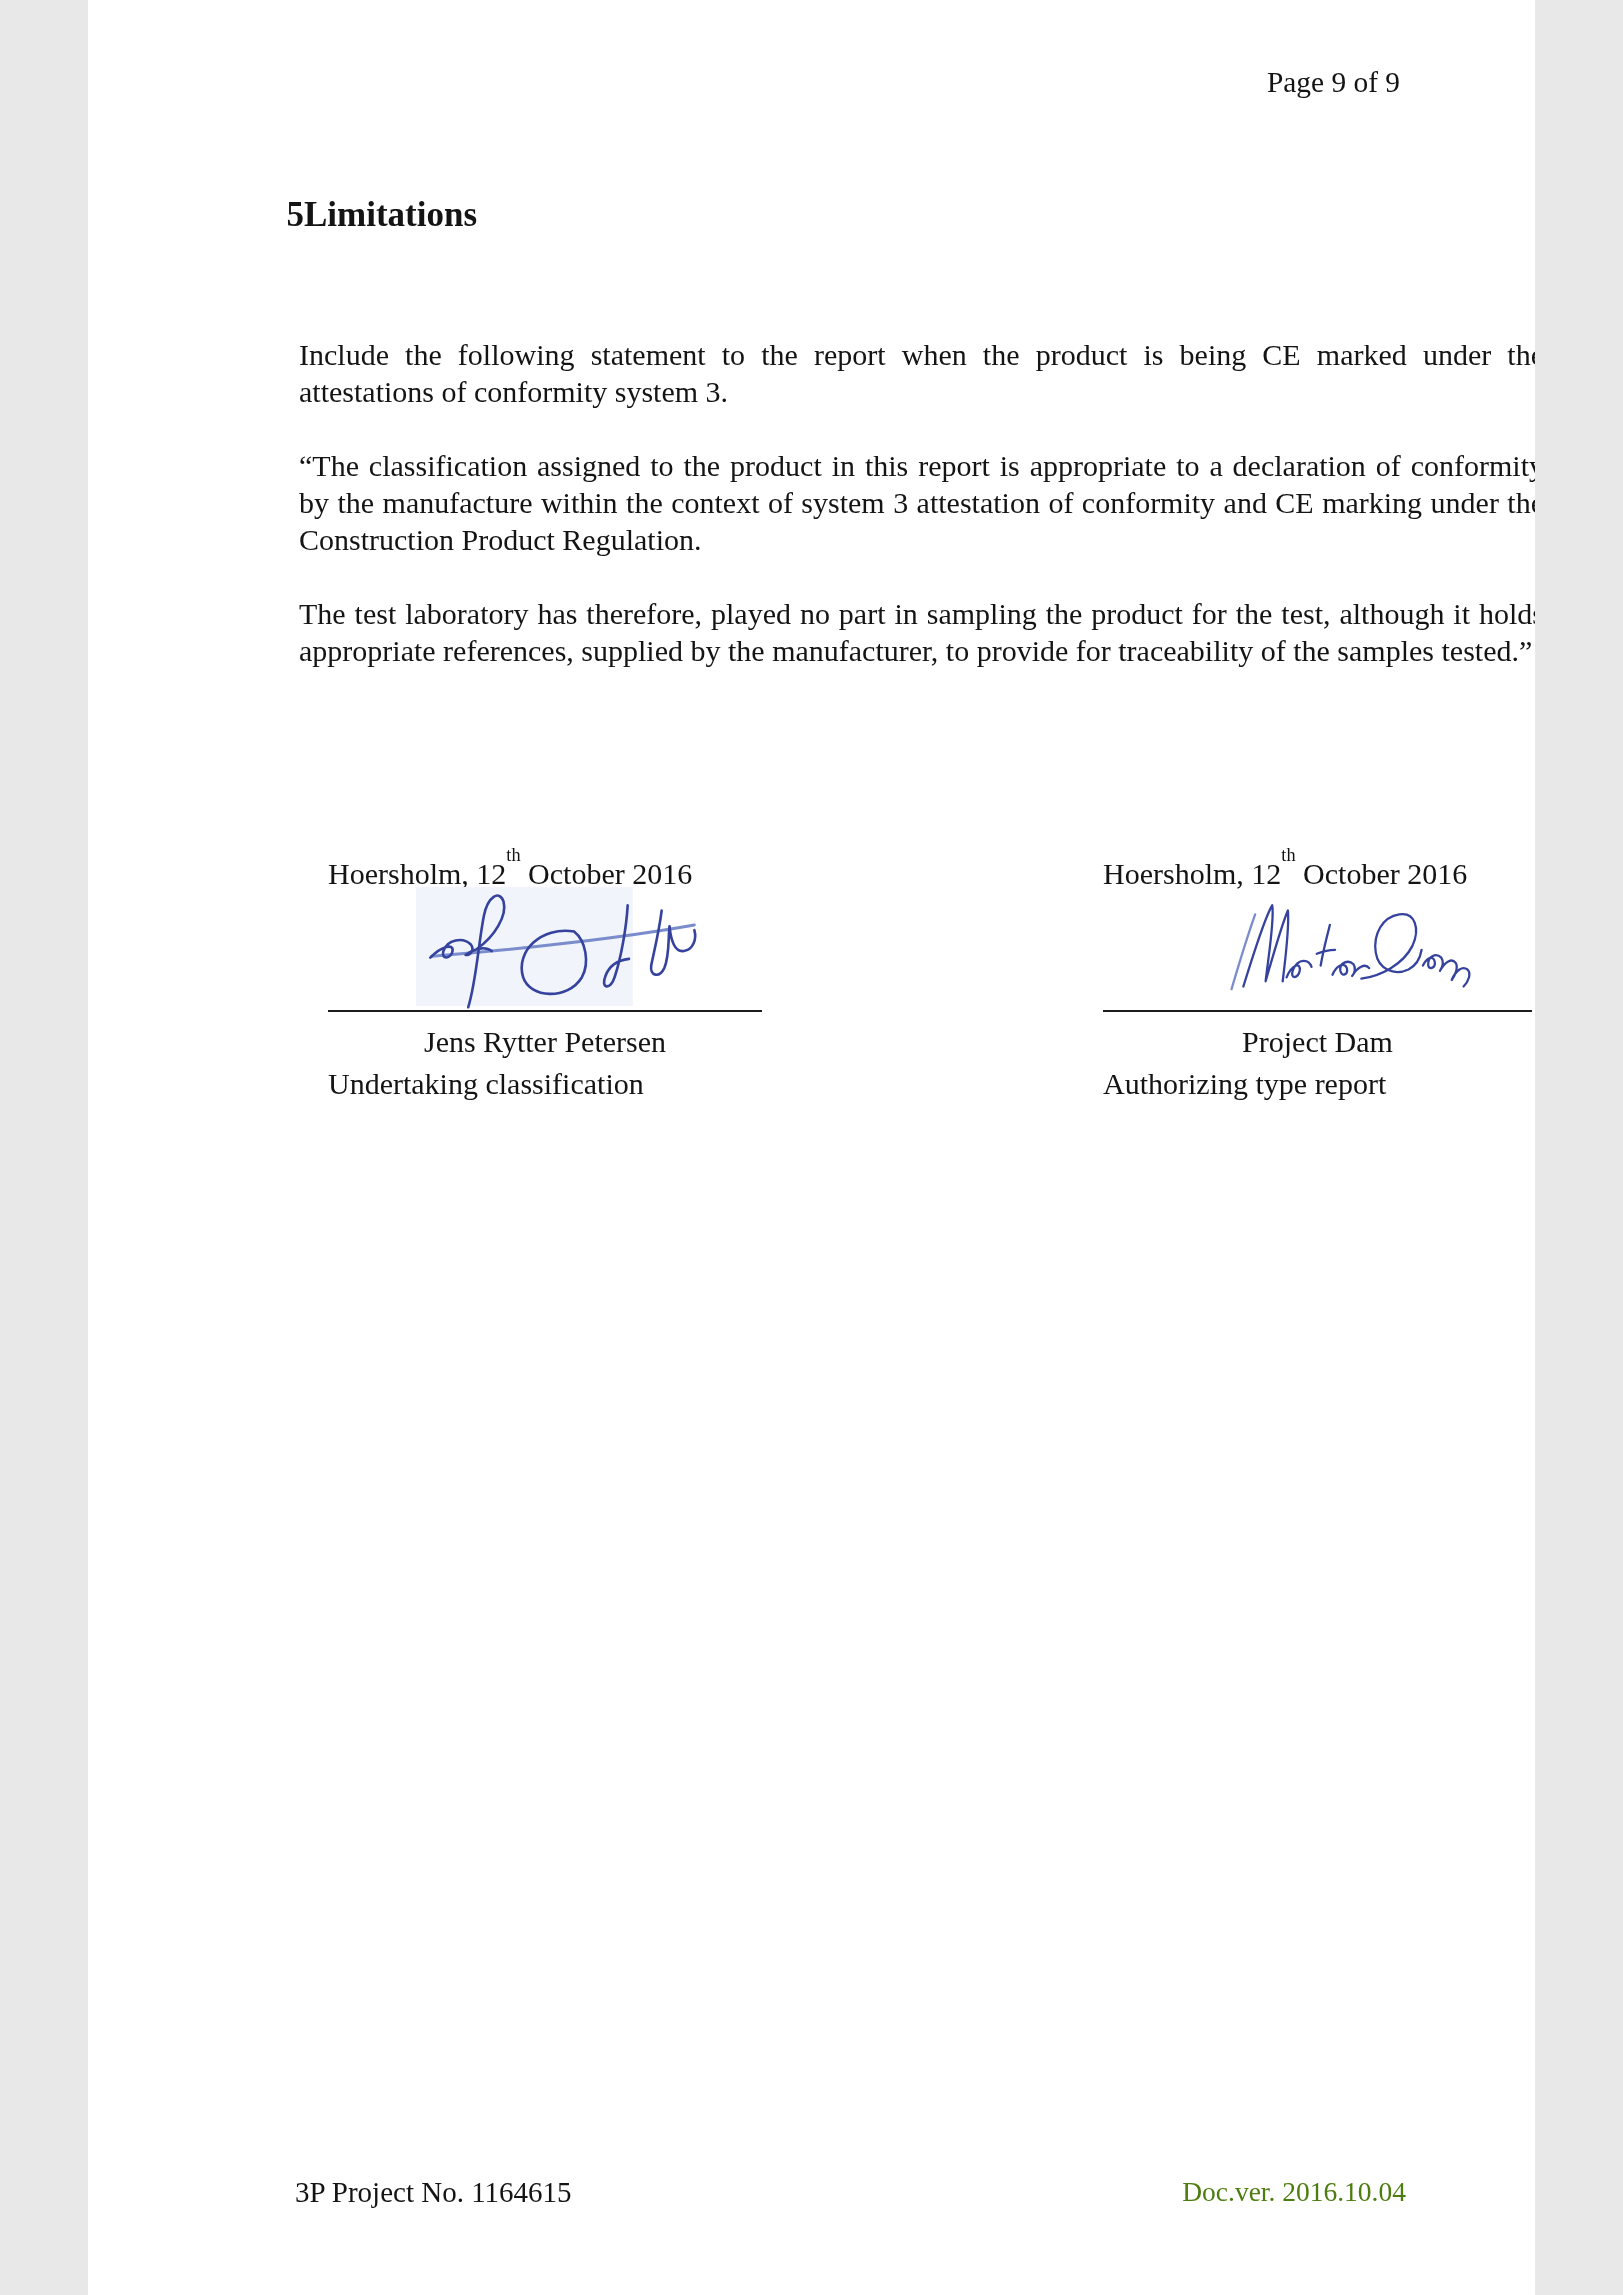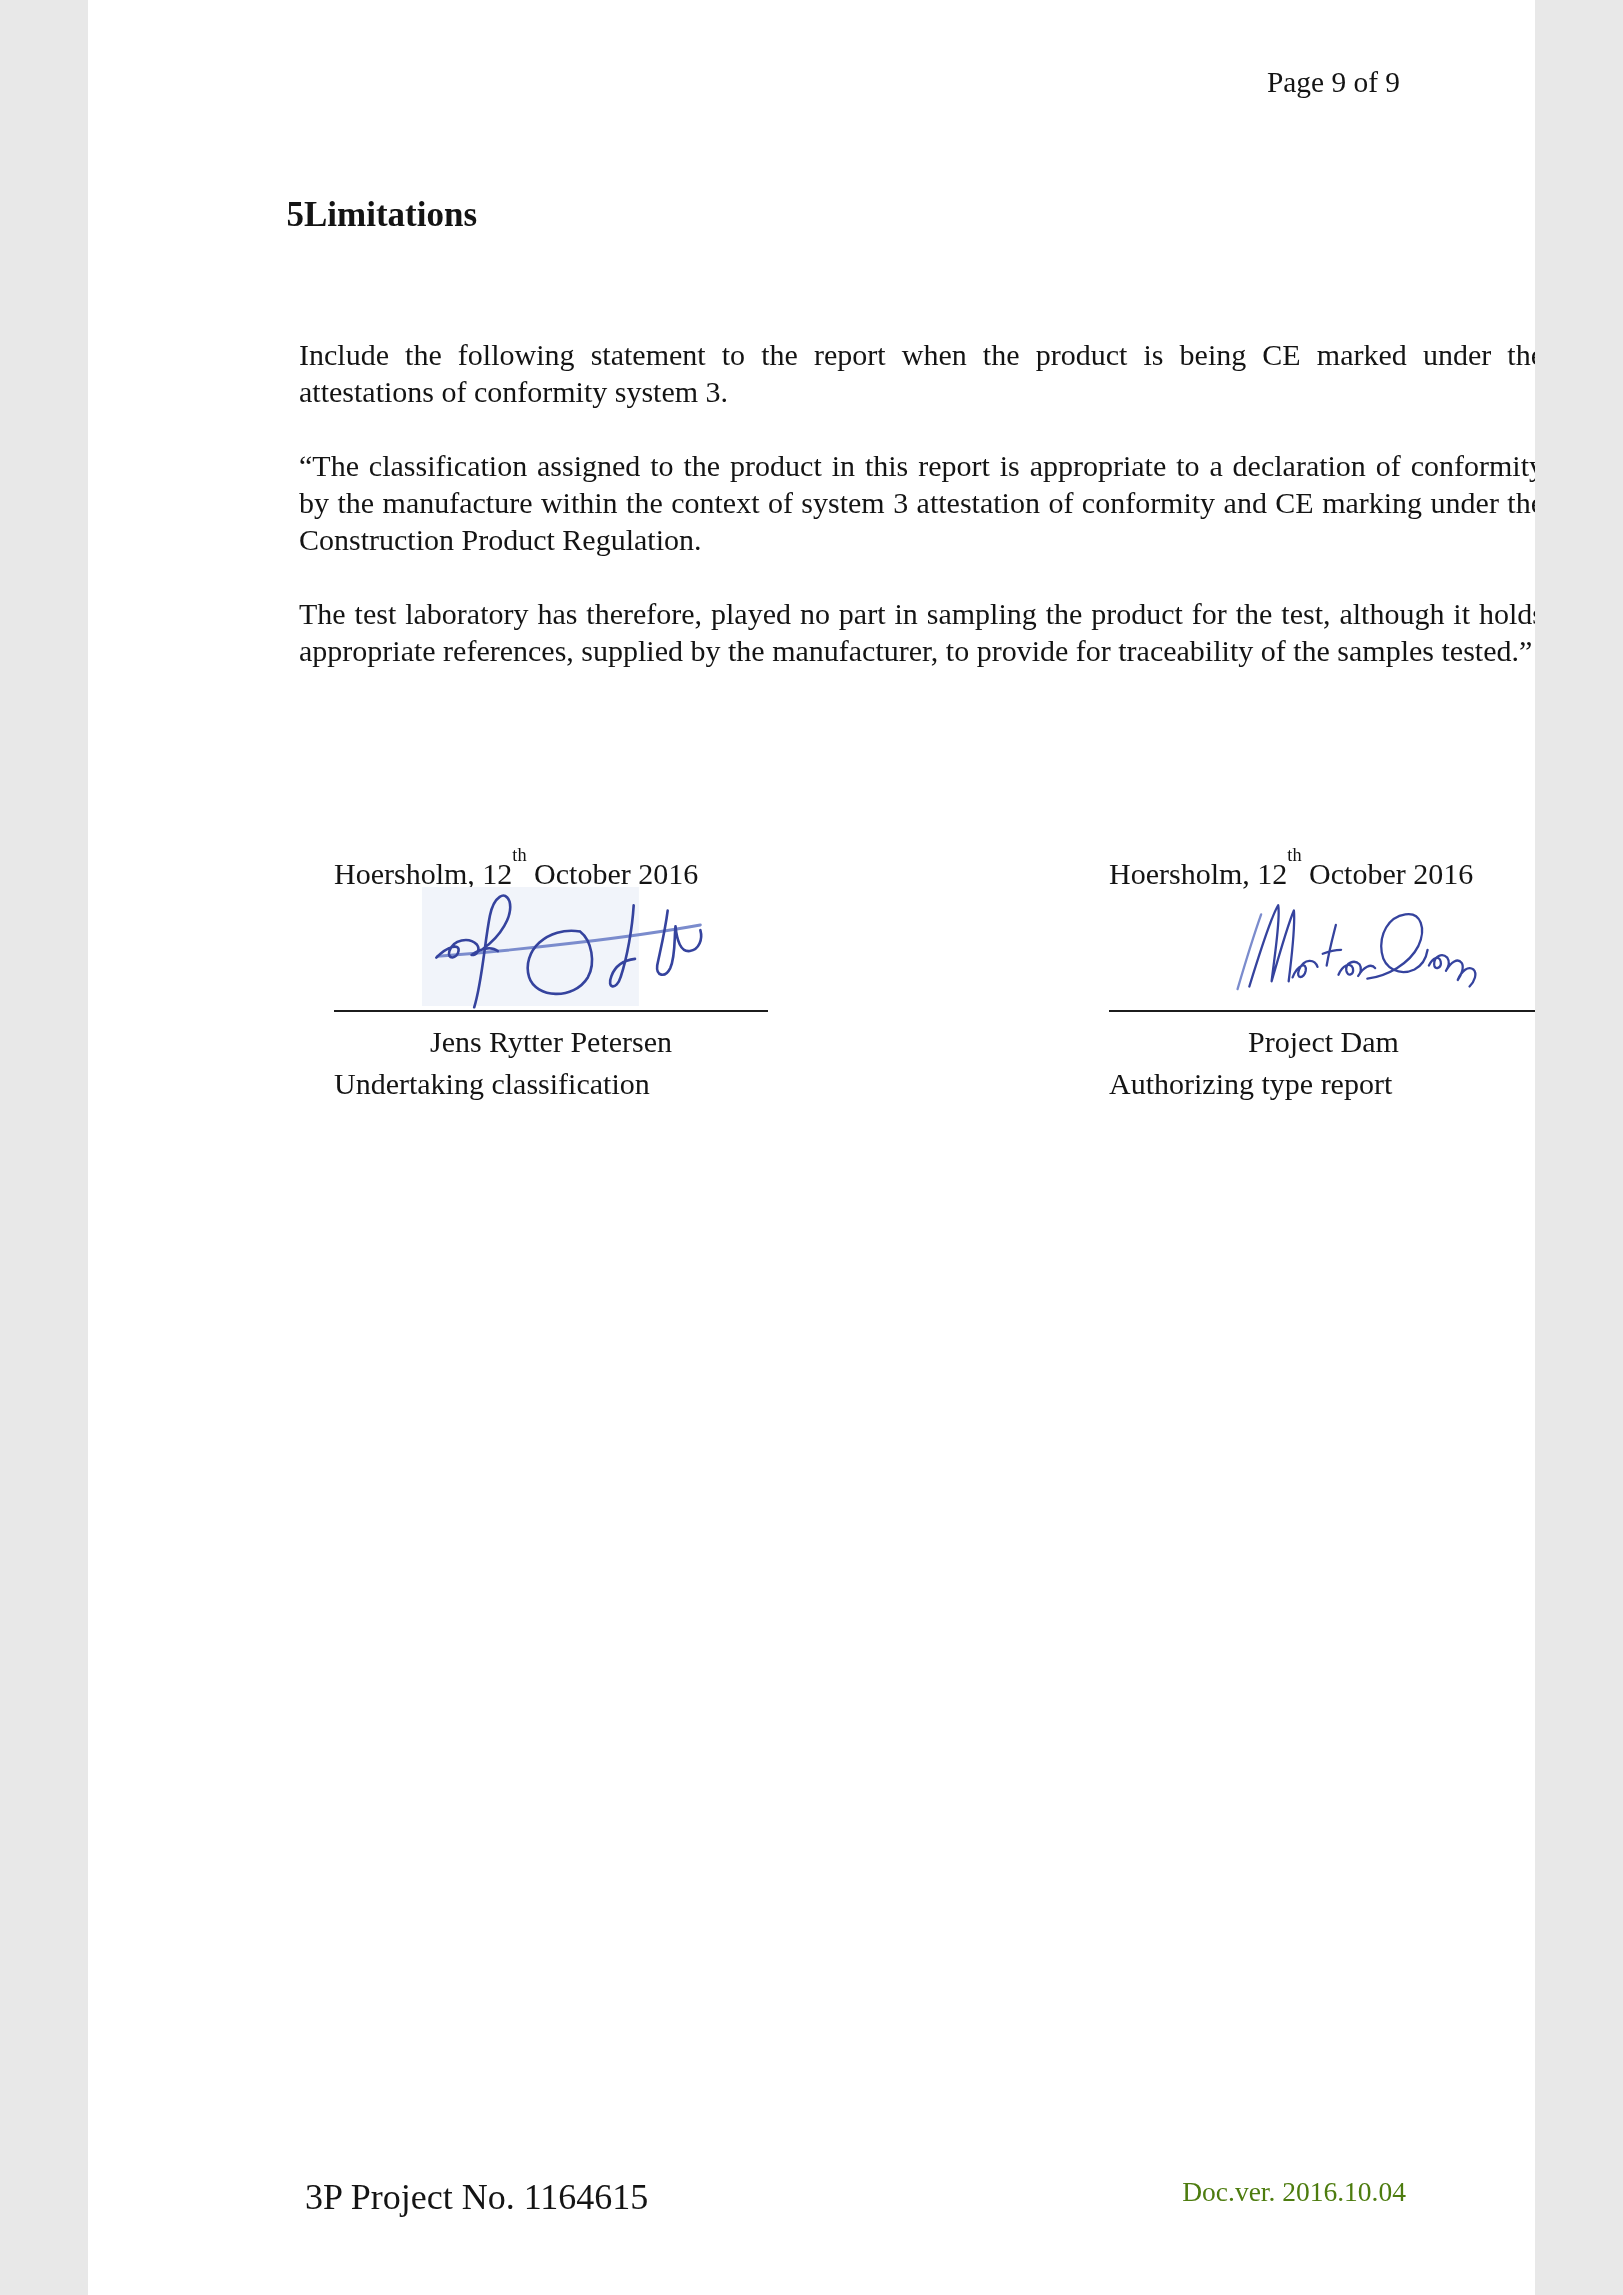--- a/index.html
+++ b/index.html
@@ -40,41 +40,41 @@
   }
   .body-text p {
     margin: 0 0 37px 0;
     font-size: 30px;
     line-height: 37px;
     text-align: justify;
   }
   .sig-section {
     position: absolute;
     top: 849px;
-    left: 246px;
+    left: 240px;
     width: 1217px;
     display: flex;
   }
   .sig-col { width: 434px; }
   .sig-col.right { margin-left: 341px; width: 429px; }
   .sig-date { font-size: 30px; line-height: 37px; white-space: nowrap; }
   .sig-date sup { font-size: 18.3px; position: relative; top: -11.8px; }
   .sig-art { position: relative; height: 118px; }
   .sig-art svg { position: absolute; overflow: visible; }
   .sig-art.left-art svg { left: 84px; top: -9.2px; }
   .sig-art.right-art svg { left: 122px; top: 3.9px; }
   .sig-bg { fill: #f1f4fa; }
   .sig-line { border-bottom: 2.6px solid #1c1c1c; }
   .sig-name { margin-top: 10.5px; font-size: 30px; line-height: 37px; text-align: center; }
   .sig-role { margin-top: 5.2px; font-size: 30px; line-height: 37px; }
   .footer-left {
     position: absolute;
-    left: 217px;
+    left: 207px;
     top: 2176px;
-    font-size: 36px;
+    font-size: 29px;
   }
   .footer-right {
     position: absolute;
     right: 129px;
     top: 2176px;
     font-size: 27.5px;
     color: #4d7c0f;
   }
   .stroke { fill: none; stroke: #35439e; stroke-width: 4; stroke-linecap: round; stroke-linejoin: round; }
   .stroke.light { stroke: #7b8ccd; stroke-width: 4.5; }

